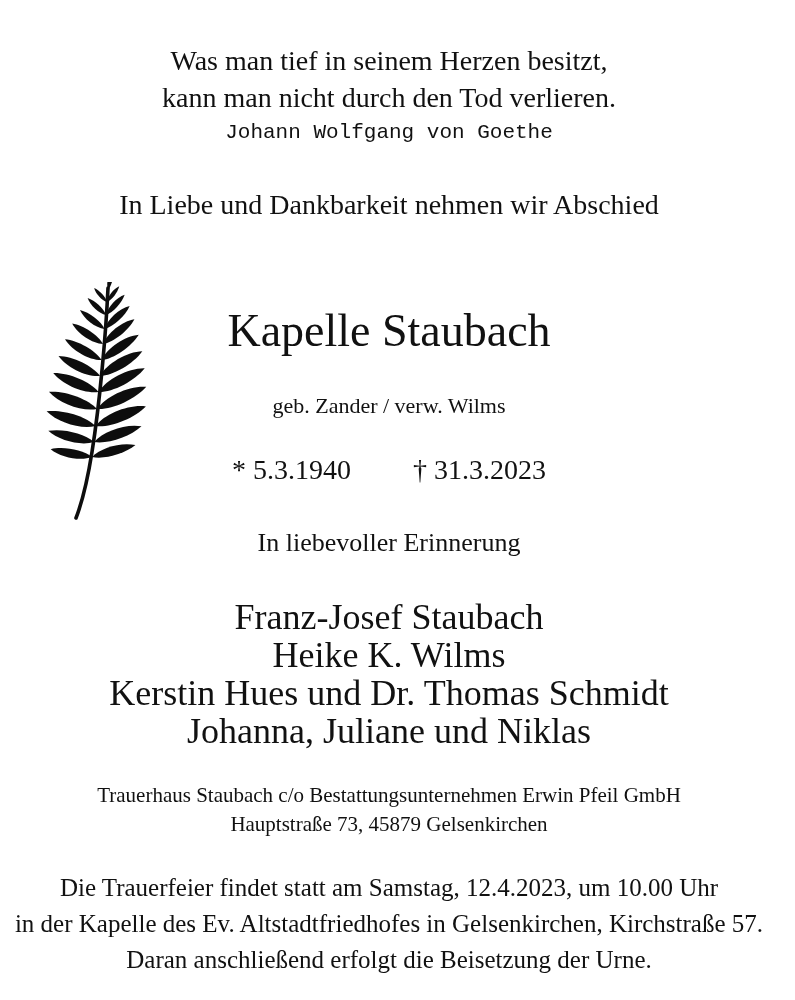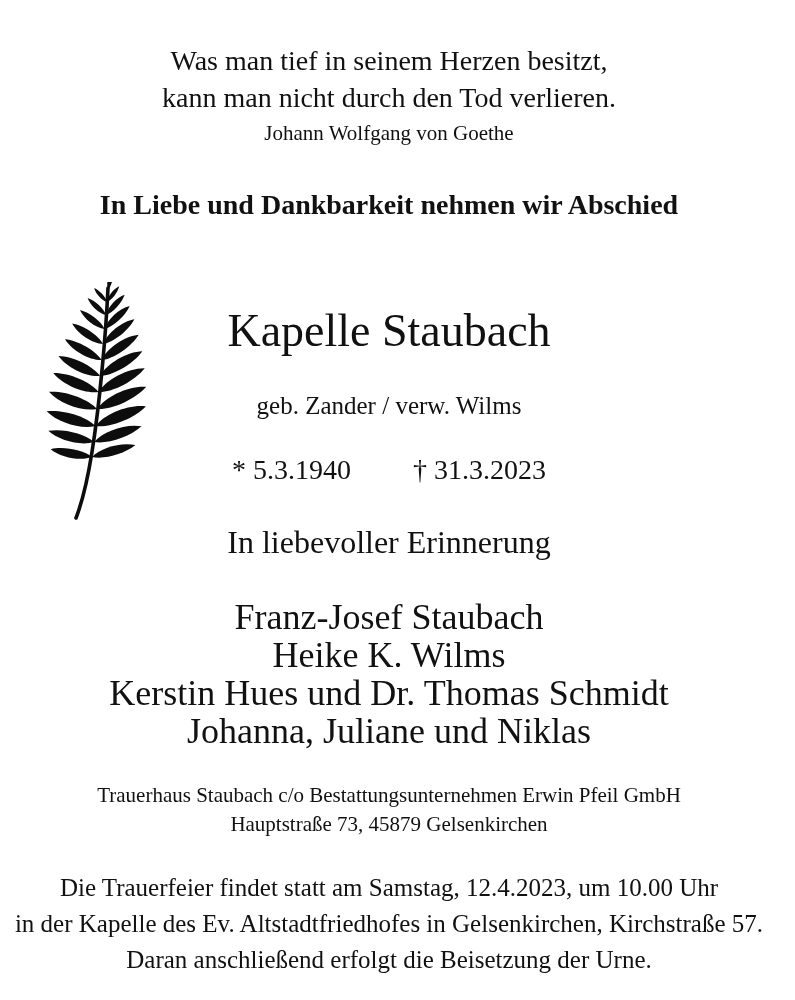--- a/index.html
+++ b/index.html
@@ -10,28 +10,28 @@
   body {
     width: 795px;
     height: 1000px;
     position: relative;
     overflow: hidden;
     font-family: "Liberation Serif", serif;
     color: #111111;
   }
   .abs { position: absolute; left: 0; width: 778px; text-align: center; }
   .quote-block { top: 42px; font-size: 28px; line-height: 37px; }
-  .quote-attribution { top: 120px; font-size: 21px; line-height: 26px; }
-  .intro-block { top: 186px; font-size: 28px; line-height: 37px; font-weight: bold; }
+  .quote-attribution { top: 120px; font-size: 21px; line-height: 26px; font-family: Liberation Mono, monospace; }
+  .intro-block { top: 186px; font-size: 28px; line-height: 37px; }
   .fern-wrap { position: absolute; left: 30px; top: 282px; width: 140px; height: 240px; }
   .deceased-name { top: 302px; font-size: 46px; line-height: 58px; }
-  .name-suffix { top: 390px; font-size: 25px; line-height: 32px; }
+  .name-suffix { top: 390px; font-size: 22px; line-height: 32px; }
   .dates-row { top: 453px; font-size: 28px; line-height: 34px;
                display: flex; justify-content: center; gap: 62px; }
-  .remembrance { top: 526px; font-size: 32px; line-height: 33px; }
+  .remembrance { top: 526px; font-size: 26px; line-height: 33px; }
   .mourners-block { top: 598px; font-size: 36px; line-height: 38px; }
   .funeral-home-block { top: 781px; font-size: 21px; line-height: 29px; }
   .service-block { top: 870px; font-size: 25px; line-height: 36px; }
   .nowrap { white-space: nowrap; }
 </style>
 </head>
 <body>
 
 <div class="abs quote-block">
   <div>Was man tief in seinem Herzen besitzt,</div>

